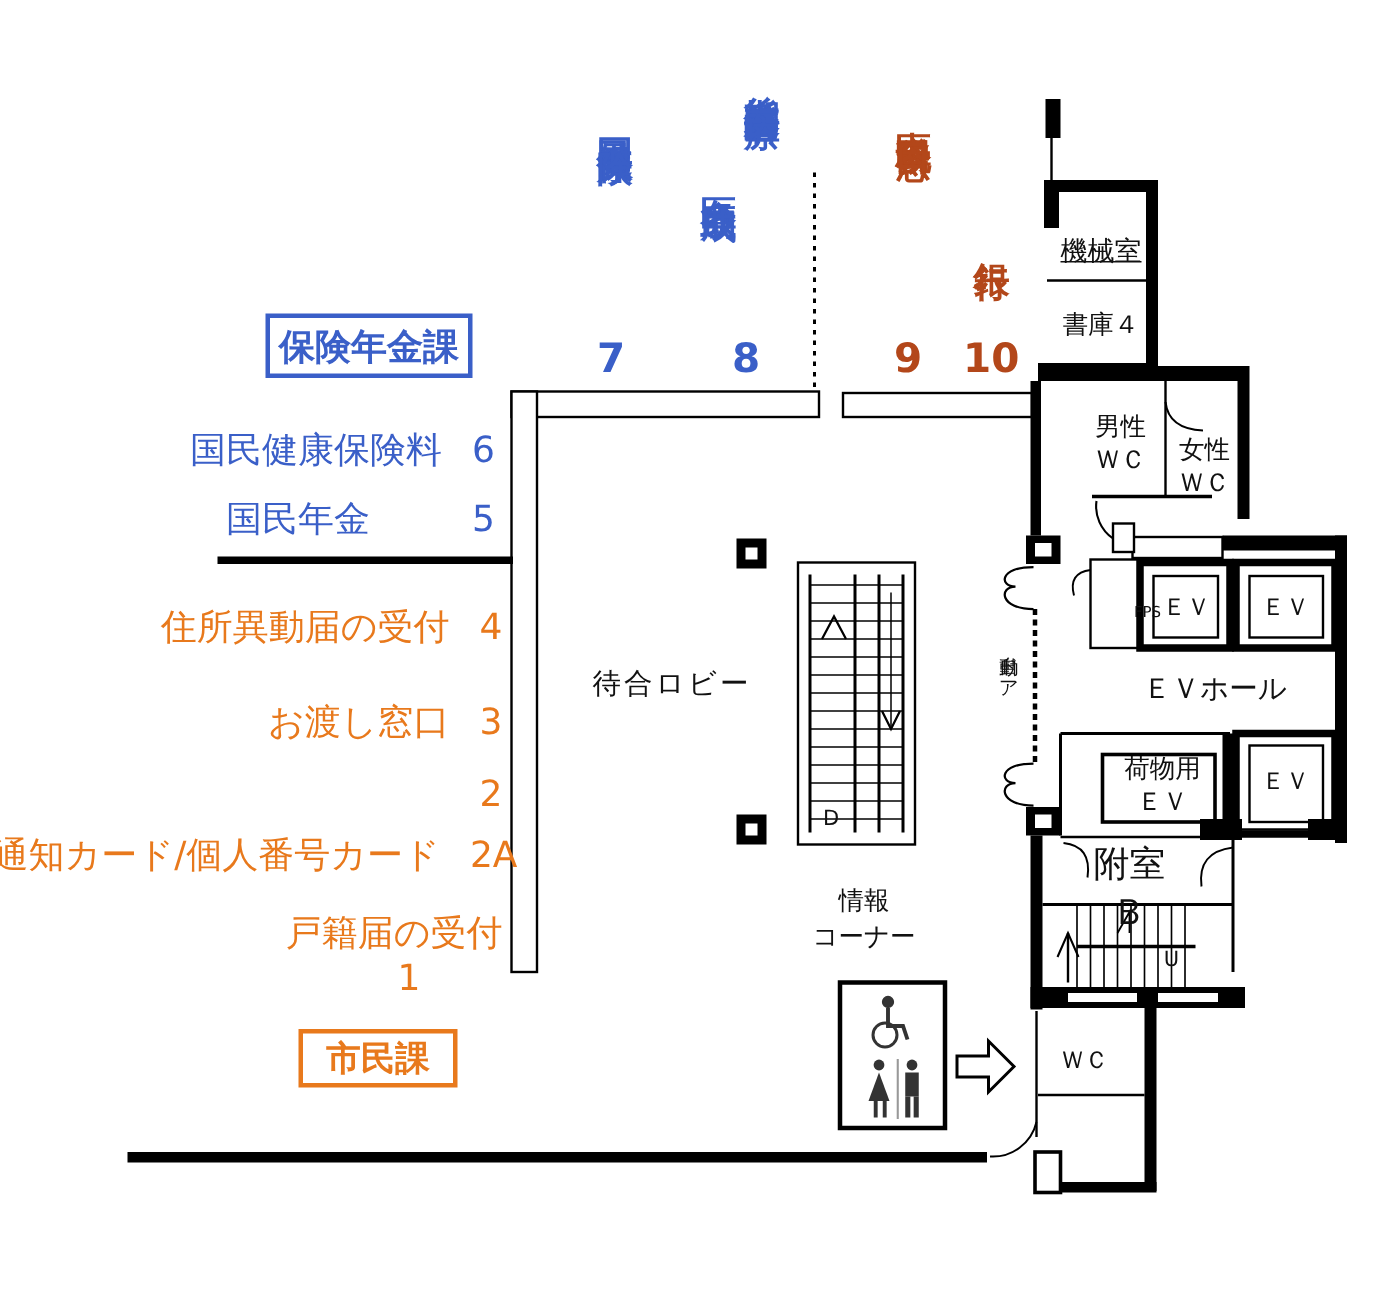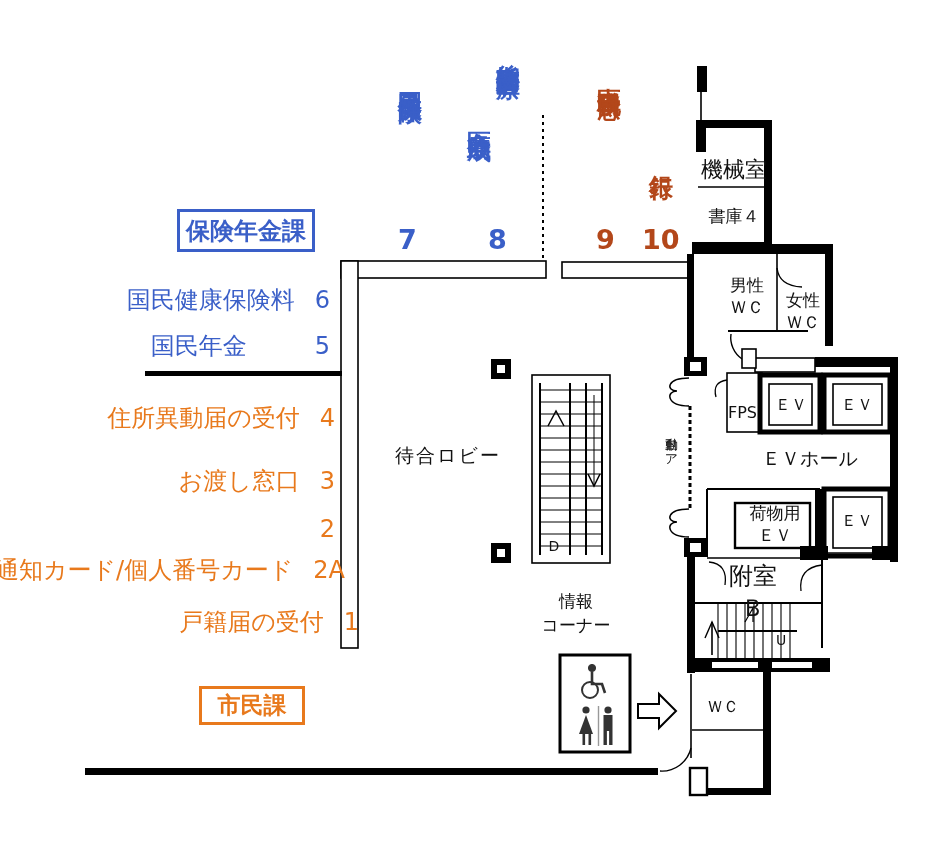--- a/index.html
+++ b/index.html
@@ -224,38 +224,38 @@
     <span>お渡し窓口</span>
     <span class="n">3</span>
   </div>
   <div class="legend-row orange" style="right:598px;top:515px;">
     <span class="n">2</span>
   </div>
   <div class="legend-row orange" style="right:588px;top:554px;">
     <span>通知カード/個人番号カード</span>
     <span class="n">2A</span>
   </div>
-  <div class="legend-row orange" style="right:574px;top:606px;">
+  <div class="legend-row orange" style="right:598px;top:606px;flex-direction:column;">
     <span>戸籍届の受付</span>
     <span class="n">1</span>
   </div>
 
-  <div class="room" style="left:700px;top:155px;width:68px;font-size:22px;">機械室</div>
+  <div class="room" style="left:700px;top:155px;width:68px;font-size:18px;text-decoration:underline;">機械室</div>
   <div class="room" style="left:700px;top:205px;width:68px;font-size:17px;">書庫４</div>
 
   <div class="room" style="left:722px;top:274px;width:50px;font-size:17px;line-height:22px;">
     <span>男性</span><br>
     <span>ＷＣ</span>
   </div>
   <div class="room" style="left:781px;top:289px;width:44px;font-size:17px;line-height:22px;">
     <span>女性</span><br>
     <span>ＷＣ</span>
   </div>
 
-  <div class="room" style="left:728px;top:403px;width:24px;font-size:16px;">FPS</div>
+  <div class="room" style="left:728px;top:403px;width:24px;font-size:10px;padding-left:25px;">FPS</div>
   <div class="room" style="left:769px;top:395px;width:44px;font-size:16px;">ＥＶ</div>
   <div class="room" style="left:832px;top:395px;width:50px;font-size:16px;">ＥＶ</div>
   <div class="room" style="left:832px;top:511px;width:50px;font-size:16px;">ＥＶ</div>
 
   <div class="room" style="left:755px;top:446px;width:110px;font-size:19px;font-weight:500;">ＥＶホール</div>
 
   <div class="room" style="left:737px;top:502px;width:76px;font-size:17px;line-height:22px;">
     <span>荷物用</span><br>
     <span>ＥＶ</span>
   </div>

